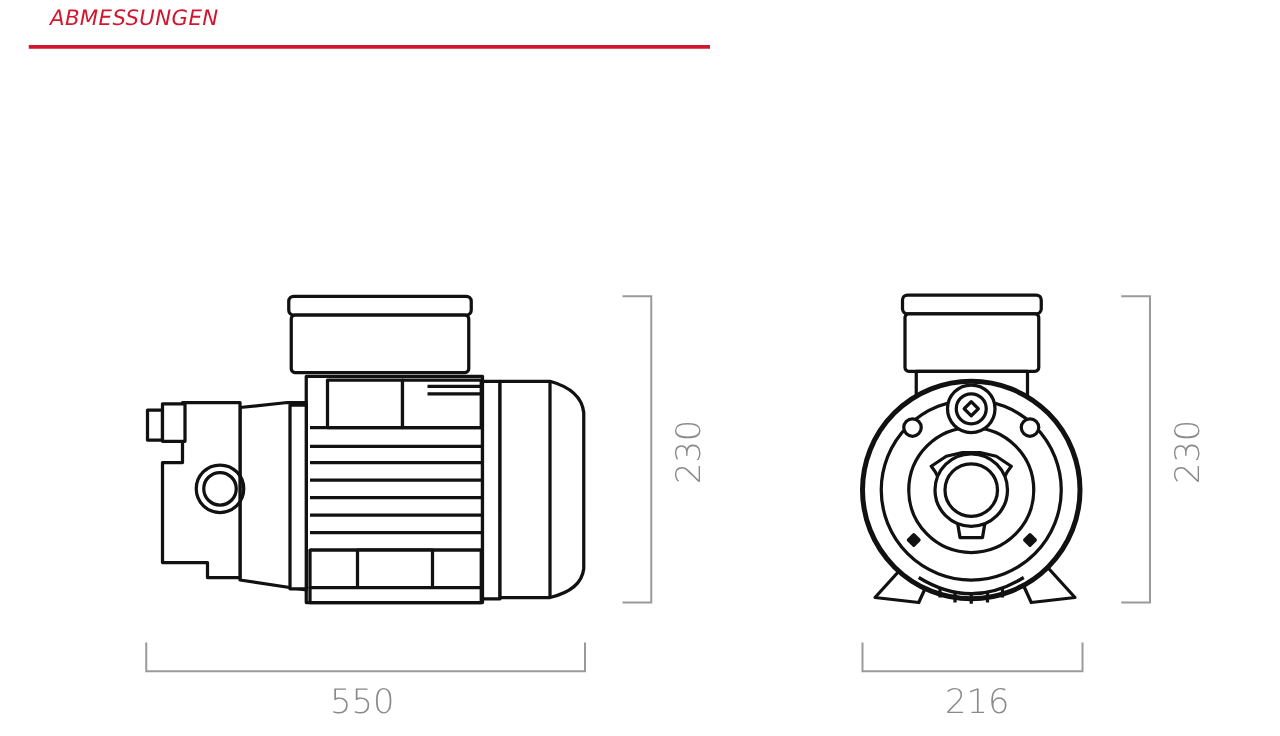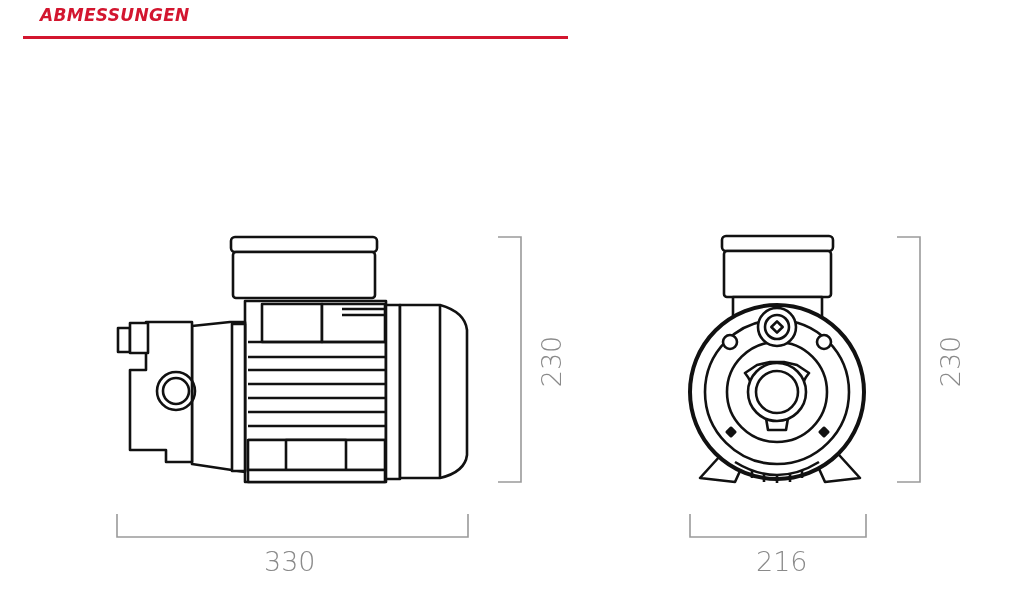--- a/index.html
+++ b/index.html
@@ -1,17 +1,17 @@
 <!DOCTYPE html>
 <html><head>
 <meta charset="utf-8">
 <style>
   html, body { margin:0; padding:0; background:#ffffff; }
   body { width:1024px; height:589px; position:relative; overflow:hidden; font-family:"Liberation Sans", sans-serif; }
-  .title { position:absolute; left:40px; top:5px; font-family:"DejaVu Sans", sans-serif; font-weight:bold; font-style:italic; font-size:17px; letter-spacing:0.3px; }
+  .title { position:absolute; left:40px; top:5px; font-family:"DejaVu Sans", sans-serif; font-weight:normal; font-style:italic; font-size:17px; letter-spacing:0.3px; }
   .title-rule { position:absolute; left:23px; top:36px; width:545px; height:3px; }
   .drawing { position:absolute; left:0; top:0; }
   .dim-label { position:absolute; font-family:"DejaVu Sans", sans-serif; font-weight:300; font-size:27px; color:#8a8a8a; }
   .dim-label.vertical { transform:rotate(-90deg); transform-origin:center center; }
 </style>
 </head>
 <body>
 
 <div class="title" style="color:#d3162f;">ABMESSUNGEN</div>
 <div class="title-rule" style="background:#d3162f;"></div>
@@ -89,16 +89,16 @@
   </g>
 
   <g fill="none" stroke="#9a9a9a" stroke-width="1.6">
     <polyline points="498,237 521,237 521,482 498,482"></polyline>
     <polyline points="897,237 920,237 920,482 897,482"></polyline>
     <polyline points="117,514 117,537 468,537 468,514"></polyline>
     <polyline points="690,514 690,537 866,537 866,514"></polyline>
   </g>
 </svg>
 
-<div class="dim-label" style="left:264px; top:546px;">330</div>
+<div class="dim-label" style="left:264px; top:546px;">550</div>
 <div class="dim-label vertical" style="left:526px; top:346px;">230</div>
 <div class="dim-label" style="left:756px; top:546px;">216</div>
 <div class="dim-label vertical" style="left:925px; top:346px;">230</div>
 
 </body></html>

